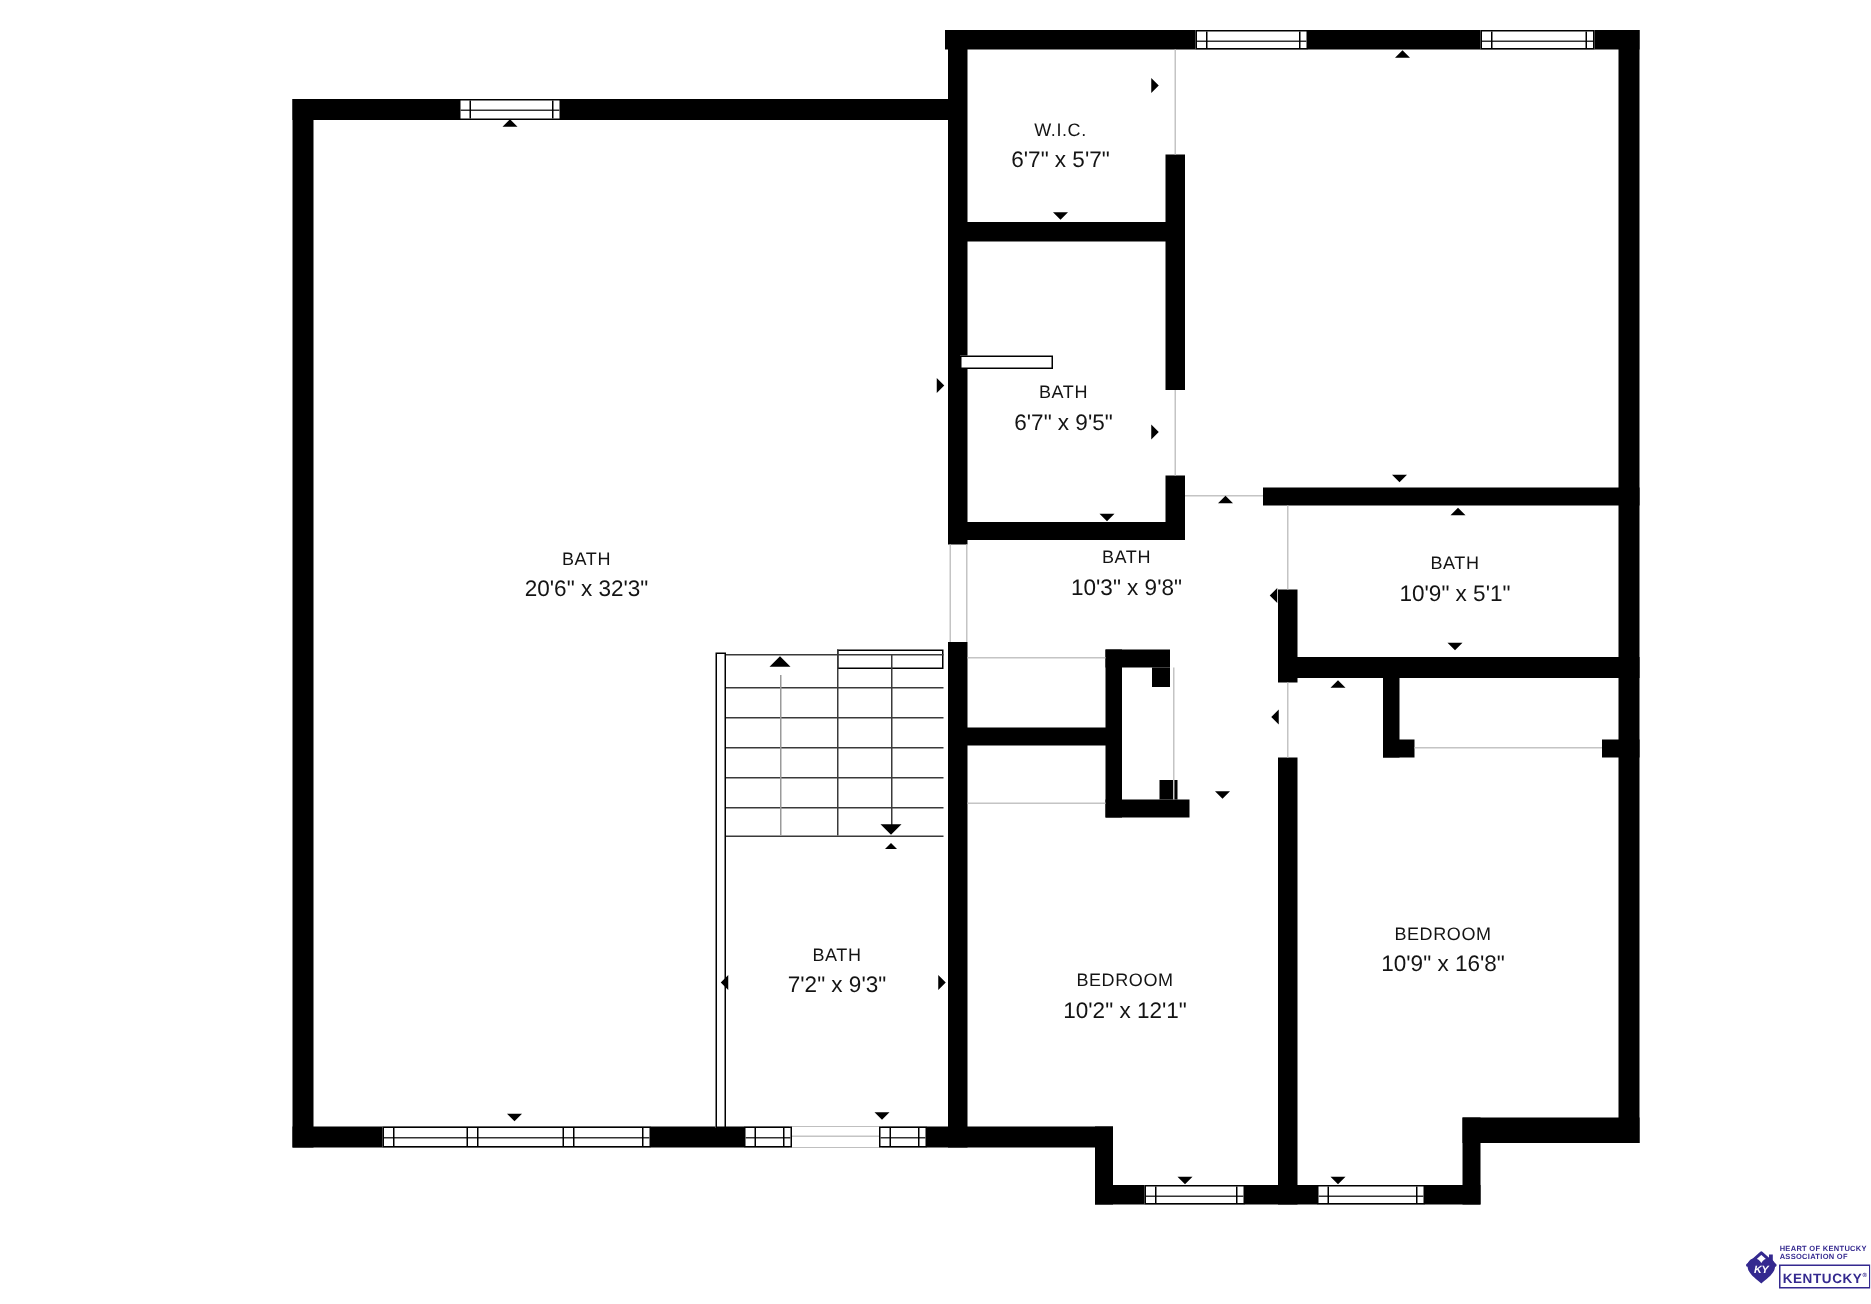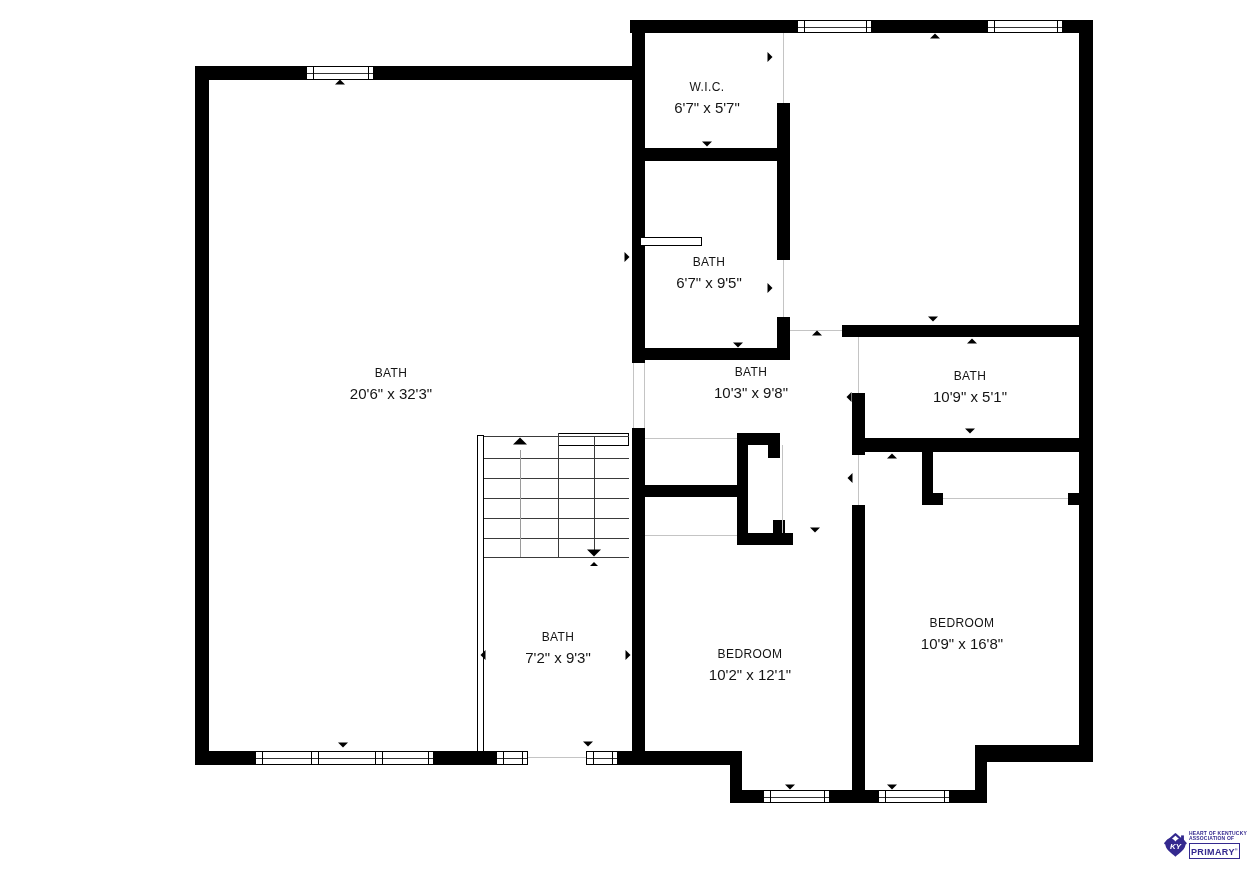--- a/index.html
+++ b/index.html
@@ -33,21 +33,21 @@
     <svg width="40" height="46" viewBox="0 0 44 48">
       <path d="M4,21 L22,5 L40,21" fill="none" stroke="#34298F" stroke-width="4" stroke-linecap="round" stroke-linejoin="round"></path>
       <rect x="32" y="7" width="5" height="9" fill="#34298F"></rect>
       <path d="M22,18 C17,9 4,11 4,22 C4,32 15,38.5 22,45 C29,38.5 40,32 40,22 C40,11 27,9 22,18 Z" fill="#34298F"></path>
       <text x="22" y="31" text-anchor="middle" font-size="14" font-weight="bold" font-style="italic" fill="#ffffff" font-family="Liberation Sans, sans-serif">KY</text>
     </svg>
     <div class="logo-right">
       <div class="logo-line" style="color:#34298F">HEART OF KENTUCKY</div>
       <div class="logo-line" style="color:#34298F">ASSOCIATION OF</div>
       <div class="logo-box" style="color:#34298F;border-color:#34298F">
-        <span>PRIMARY</span><sup>®</sup>
+        <span>KENTUCKY</span><sup>®</sup>
       </div>
     </div>
   </div>
 <div class="wall" style="left: 195px; top: 66px; width: 449px; height: 14px; background: rgb(0, 0, 0);"></div>
     <div class="wall" style="left: 195px; top: 66px; width: 14px; height: 699px; background: rgb(0, 0, 0);"></div>
     <div class="wall" style="left: 195px; top: 751px; width: 547px; height: 14px; background: rgb(0, 0, 0);"></div>
     <div class="wall" style="left: 630px; top: 20px; width: 463px; height: 13px; background: rgb(0, 0, 0);"></div>
     <div class="wall" style="left: 1079px; top: 20px; width: 14px; height: 742px; background: rgb(0, 0, 0);"></div>
     <div class="wall" style="left: 975px; top: 745px; width: 118px; height: 17px; background: rgb(0, 0, 0);"></div>
     <div class="wall" style="left: 975px; top: 745px; width: 12px; height: 58px; background: rgb(0, 0, 0);"></div>

